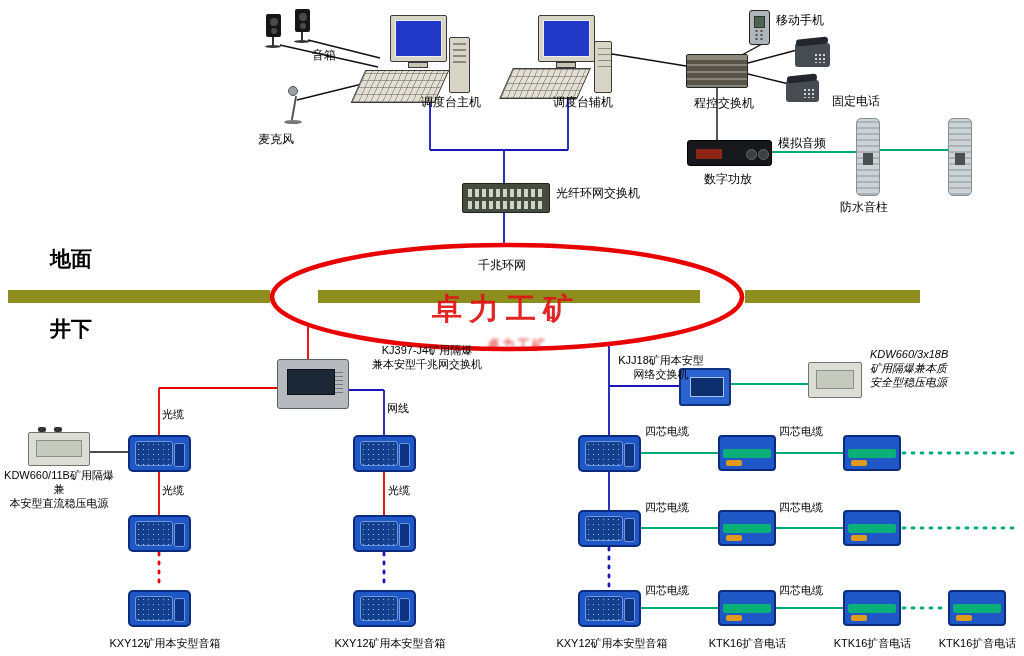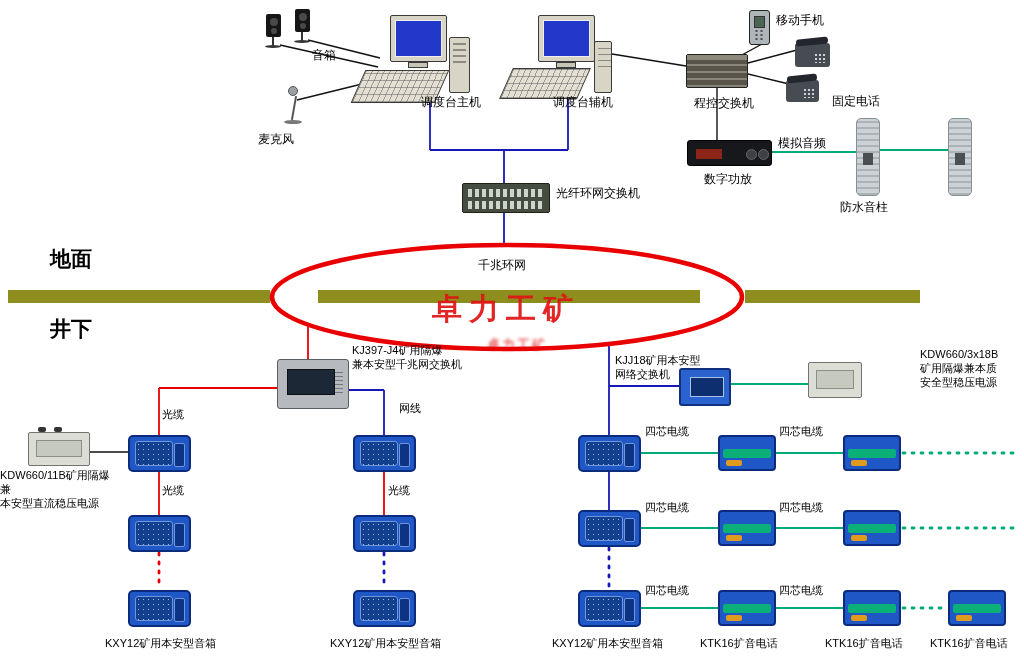--- a/index.html
+++ b/index.html
@@ -10,21 +10,21 @@
   .ln-k{stroke:#111;stroke-width:1.4;fill:none}
   .ln-b{stroke:#1818b8;stroke-width:1.8;fill:none}
   .ln-r{stroke:#e90000;stroke-width:1.8;fill:none}
   .ln-g{stroke:#00aa78;stroke-width:1.8;fill:none}
   .dot{stroke-width:2.8;stroke-dasharray:2 7;stroke-linecap:round}
   .ring{stroke:#e90000;stroke-width:4.5;fill:none}
   .bar{position:absolute;height:13px;background:#8e8e1f;}
   .lbl{position:absolute;font-size:12px;line-height:1.25;color:#000;white-space:nowrap;}
   .sm{font-size:11px;}
   .ml{white-space:pre-line;}
-  .ctr{text-align:left;}
+  .ctr{text-align:center;}
   .zone{position:absolute;font-size:21px;font-weight:600;
         font-family:"Liberation Serif","DejaVu Serif",serif;text-align:right;}
   .wm{position:absolute;color:#e01414;font-weight:bold;font-size:30px;letter-spacing:7px;opacity:.92;}
   .wm2{position:absolute;color:#e01414;font-size:13px;font-weight:bold;letter-spacing:2px;
        filter:blur(1.8px);opacity:.7;text-align:center;}
   
   .monitor{background:#d8d4c6;border:1.5px solid #3a3a3a;border-radius:2px;padding:4px;}
   .scr{width:100%;height:100%;background:#2238c8;border:1px solid #eee;box-sizing:border-box;}
   .stand{background:#c9c5b6;border:1px solid #3a3a3a;}
   .tower{background:#d8d4c6;border:1.5px solid #3a3a3a;border-radius:2px;
@@ -206,32 +206,32 @@
   <div class="zone" style="left:50px;top:315px;">井下</div>
   <div class="wm" style="left:432px;top:289px;">卓力工矿</div>
   <div class="wm2" style="left:452px;top:336px;width:130px;">卓力工矿</div>
 
   <div class="abs kj397" style="left:277px;top:359px;width:72px;height:50px;">
     <div class="panel"></div>
       <div class="vent"></div>
   </div>
   <div class="lbl sm ml ctr" style="left:352px;top:344px;width:150px;">KJ397-J4矿用隔爆
 兼本安型千兆网交换机</div>
-  <div class="lbl sm" style="left:399px;top:402px;">网线</div>
+  <div class="lbl sm" style="left:387px;top:402px;">网线</div>
 
   <div class="abs kjj18" style="left:679px;top:368px;width:52px;height:38px;">
     <div class="panel"></div>
   </div>
   <div class="lbl sm ml ctr" style="left:585px;top:354px;width:92px;margin-left:30px;">KJJ18矿用本安型
 网络交换机</div>
 
   <div class="abs kdw" style="left:808px;top:362px;width:54px;height:36px;">
     <div class="panel"></div>
   </div>
-  <div class="lbl sm ml" style="left:920px;top:348px;">KDW660/3x18B
+  <div class="lbl sm ml" style="left:870px;top:348px;font-style:italic;">KDW660/3x18B
 矿用隔爆兼本质
 安全型稳压电源</div>
 
   <div class="abs kdw" style="left:28px;top:432px;width:62px;height:34px;">
     <div class="panel"></div>
   </div>
   <span class="abs knb" style="left:38px;top:427px;"></span>
   <span class="abs knb" style="left:54px;top:427px;"></span>
   <div class="lbl sm ml ctr" style="left:0px;top:469px;width:118px;">KDW660/11B矿用隔爆兼
 本安型直流稳压电源</div>

